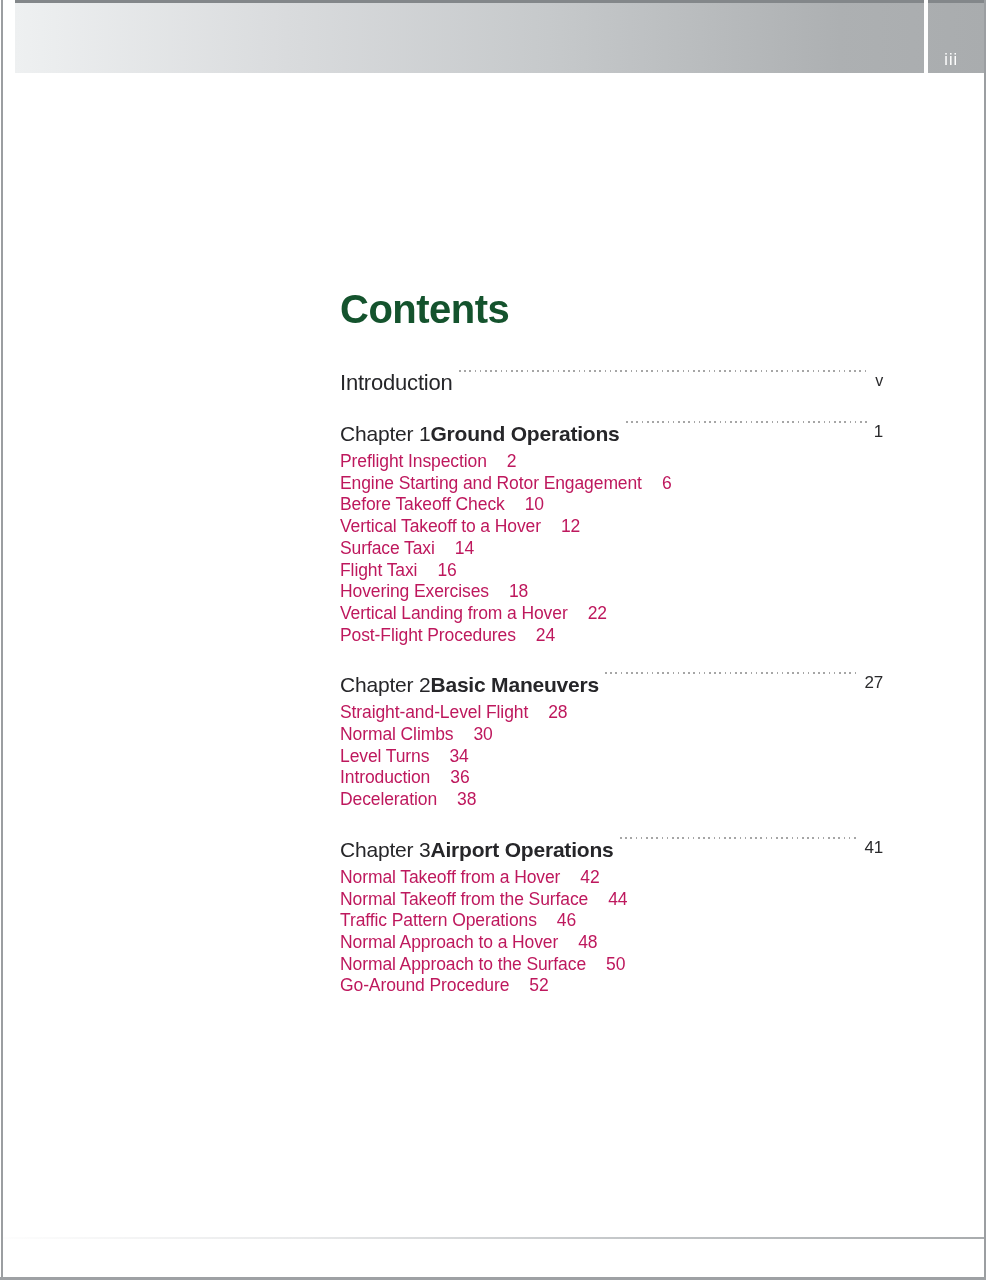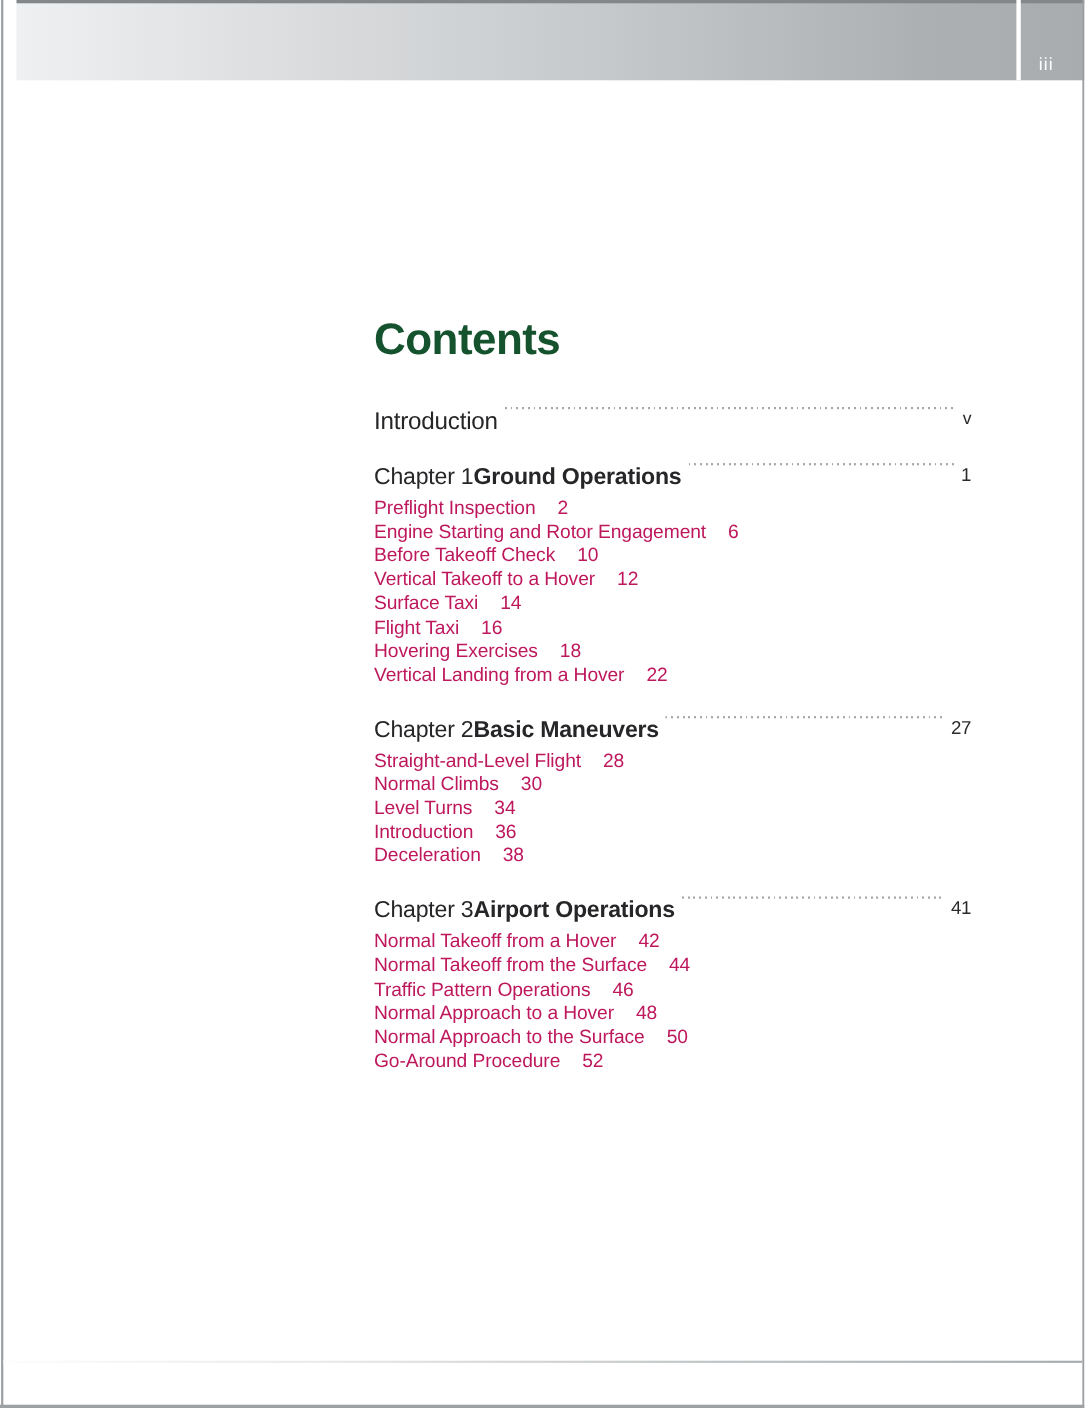--- a/index.html
+++ b/index.html
@@ -112,20 +112,21 @@
       </div>
       <div class="toc-items">
         <div class="toc-row"><span class="t">Preflight Inspection</span><span class="n">2</span></div>
         <div class="toc-row"><span class="t">Engine Starting and Rotor Engagement</span><span class="n">6</span></div>
         <div class="toc-row"><span class="t">Before Takeoff Check</span><span class="n">10</span></div>
         <div class="toc-row"><span class="t">Vertical Takeoff to a Hover</span><span class="n">12</span></div>
         <div class="toc-row"><span class="t">Surface Taxi</span><span class="n">14</span></div>
         <div class="toc-row"><span class="t">Flight Taxi</span><span class="n">16</span></div>
         <div class="toc-row"><span class="t">Hovering Exercises</span><span class="n">18</span></div>
         <div class="toc-row"><span class="t">Vertical Landing from a Hover</span><span class="n">22</span></div>
+        <div class="toc-row"><span class="t">Post-Flight Procedures</span><span class="n">24</span></div>
       </div>
     </div>
 
     <div class="chapter">
       <div class="toc-line chapter-heading">
         <span class="ch-prefix">Chapter 2</span>
         <span class="ch-name">Basic Maneuvers</span>
         <span class="leader"></span>
         <span class="pg-sm">27</span>
       </div>

